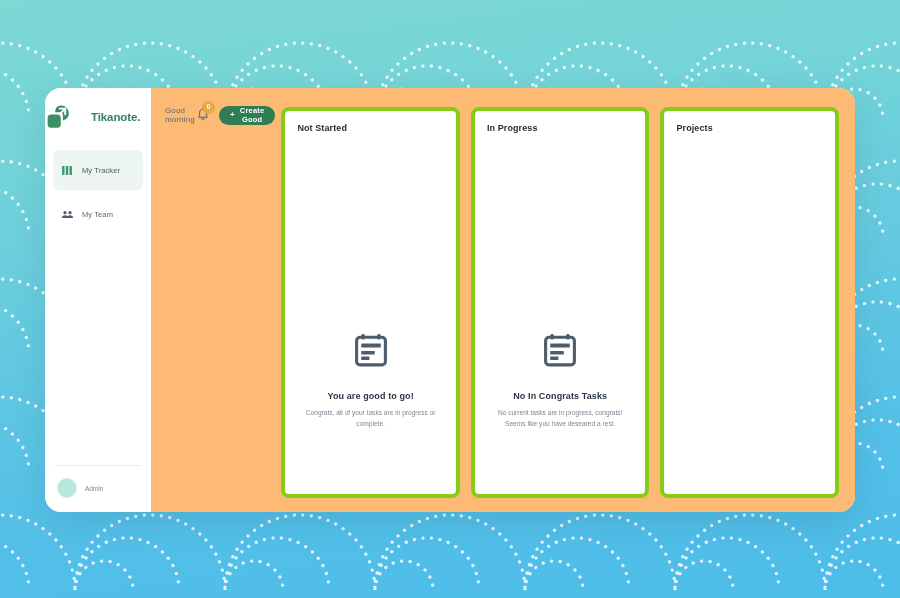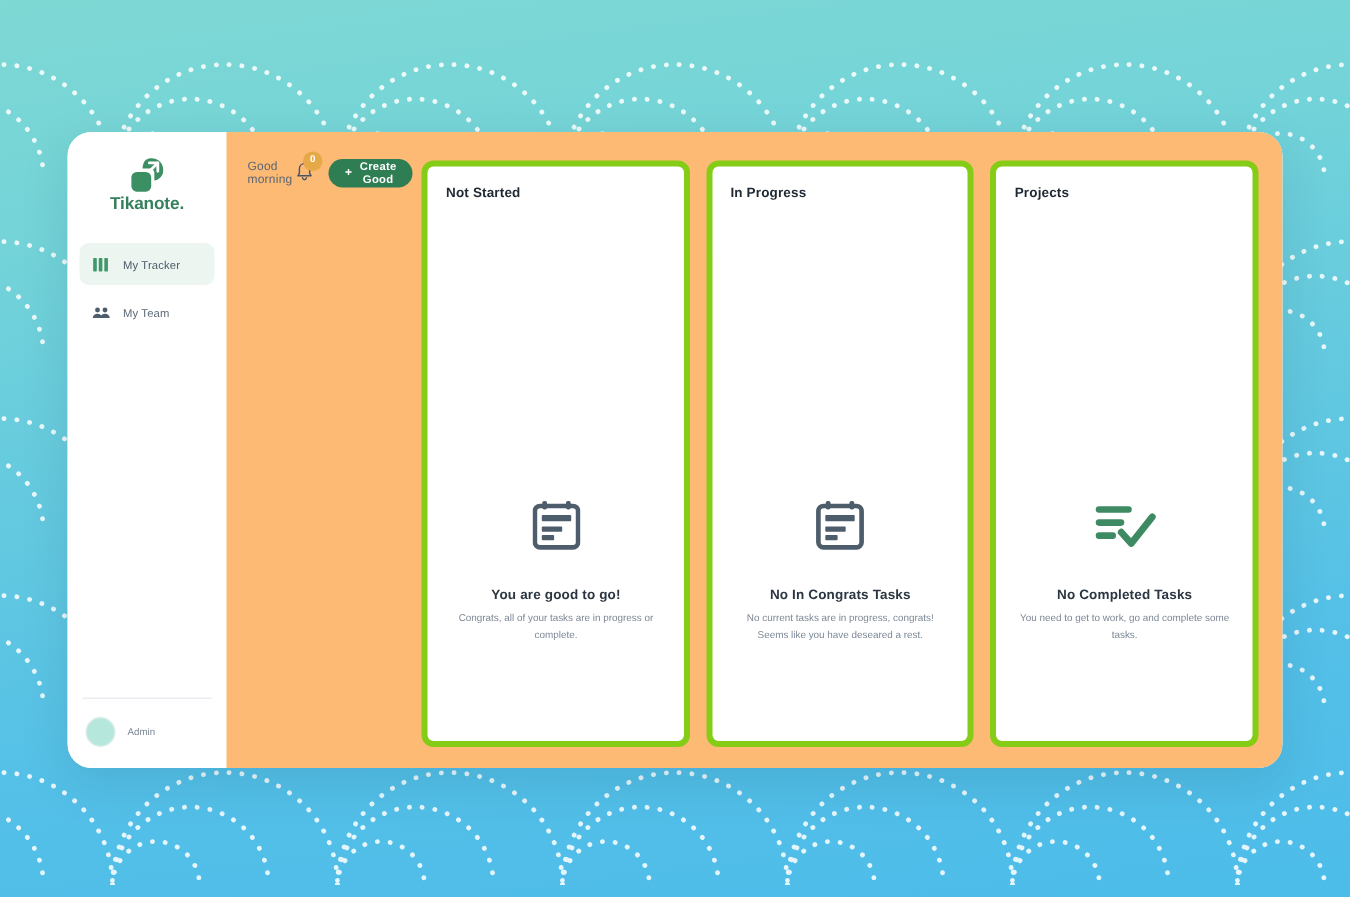--- a/index.html
+++ b/index.html
@@ -45,40 +45,40 @@
     width: 106px;
     flex: 0 0 106px;
     background: #ffffff;
     display: flex;
     flex-direction: column;
     padding: 14px 0 0 0;
   }
 
   #brand {
     display: flex;
-    flex-direction: column;
-    align-items: center;
-    gap: 0;
+    flex-direction: row;
+    align-items: center;
+    gap: 20px;
     padding: 2px 0 20px 0;
   }
   #brand-mark { width: 26px; height: 26px; display: block; }
   #brand-name {
     font-size: 11.5px;
     font-weight: bold;
     color: #35815c;
     letter-spacing: -0.1px;
   }
 
   .nav-list { display: flex; flex-direction: column; gap: 4px; padding: 0 8px; }
 
   .nav-item {
     display: flex;
     align-items: center;
     gap: 8px;
-    height: 28px;
+    height: 40px;
     padding: 0 8px;
     border-radius: 6px;
     cursor: pointer;
   }
   .nav-item.active { background: #edf5f1; }
   .nav-icon { width: 13px; height: 13px; display: flex; align-items: center; justify-content: center; flex: 0 0 13px; }
   .nav-label { font-size: 7.5px; color: #5c6875; letter-spacing: 0.1px; }
   .nav-item.active .nav-label { color: #4c5a67; }
 
   #sidebar-spacer { flex: 1 1 auto; }
@@ -338,28 +338,18 @@
               <rect x="6.2" y="18.0" width="13.6" height="3.5" rx="0.6" fill="#4e5d6c"></rect>
               <rect x="6.2" y="23.6" width="8.2" height="3.5" rx="0.6" fill="#4e5d6c"></rect>
             </svg>
             <div class="empty-title">No In Congrats Tasks</div>
             <div class="empty-desc">No current tasks are in progress, congrats! Seems like you have deseared a rest.</div>
           </div>
         </div>
 
         <div class="column">
           <div class="column-title">Projects</div>
-          <div class="empty-state">
-            <svg class="empty-icon" width="42" height="32" viewBox="0 0 42 32" aria-hidden="true">
-              <rect x="1.5" y="2.5" width="24" height="4.4" rx="2.2" fill="#3e8a63"></rect>
-              <rect x="1.5" y="11.2" width="19" height="4.4" rx="2.2" fill="#3e8a63"></rect>
-              <rect x="1.5" y="19.9" width="13.5" height="4.4" rx="2.2" fill="#3e8a63"></rect>
-              <path d="M18.5 19.8 L25.2 27.3 L39.2 9.6" fill="none" stroke="#3e8a63" stroke-width="4.6" stroke-linecap="round" stroke-linejoin="round"></path>
-            </svg>
-            <div class="empty-title">No Completed Tasks</div>
-            <div class="empty-desc">You need to get to work, go and complete some tasks.</div>
-          </div>
         </div>
 
       </div>
     </section>
   </div>
 </div>
 
 </body></html>

